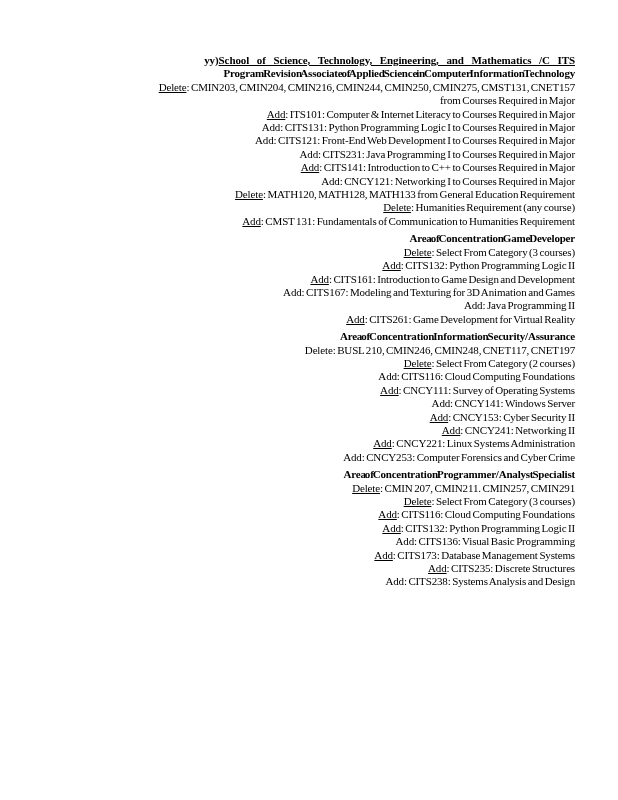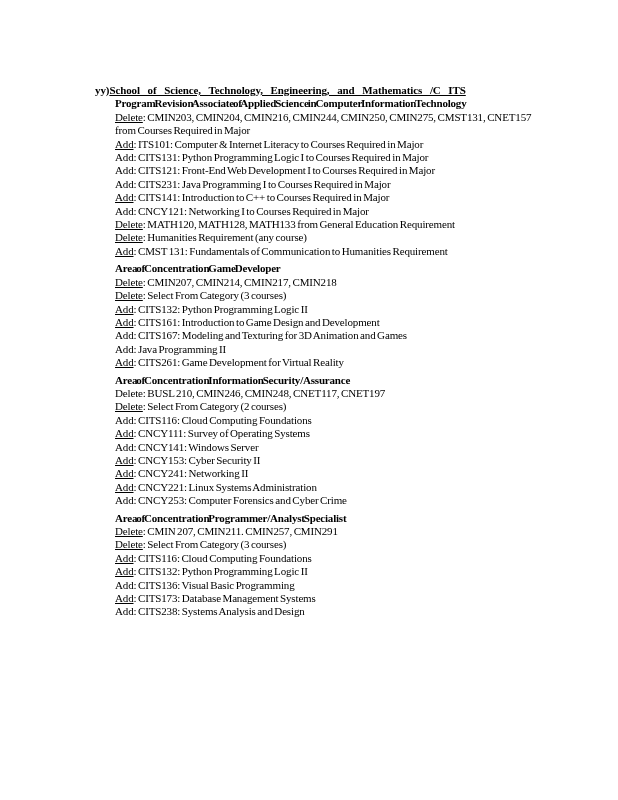--- a/index.html
+++ b/index.html
@@ -11,22 +11,23 @@
     width: 618px;
     height: 800px;
     position: relative;
     overflow: hidden;
     font-family: "Liberation Serif", serif;
     color: #000000;
   }
   .doc {
     position: absolute;
     left: 95px;
-    top: 84px;
+    top: 54px;
     width: 480px;
+    text-align: right;
   }
   .line {
     font-size: 11px;
     line-height: 13.4px;
     white-space: nowrap;
     letter-spacing: -0.15px;
     word-spacing: -1px;
   }
   .first-line {
     font-weight: bold;
@@ -69,21 +70,20 @@
         <div class="line">Add: CITS121: Front-End Web Development I to Courses Required in Major</div>
         <div class="line">Add: CITS231: Java Programming I to Courses Required in Major</div>
         <div class="line"><span class="u">Add</span>: CITS141: Introduction to C++ to Courses Required in Major</div>
         <div class="line">Add: CNCY121: Networking I to Courses Required in Major</div>
         <div class="line"><span class="u">Delete</span>: MATH120, MATH128, MATH133 from General Education Requirement</div>
         <div class="line"><span class="u">Delete</span>: Humanities Requirement (any course)</div>
         <div class="line"><span class="u">Add</span>: CMST 131: Fundamentals of Communication to Humanities Requirement</div>
       </div>
       <div class="section">
         <div class="line section-title">Area of Concentration Game Developer</div>
-        <div class="line"><span class="u">Delete</span>: CMIN207, CMIN214, CMIN217, CMIN218</div>
         <div class="line"><span class="u">Delete</span>: Select From Category (3 courses)</div>
         <div class="line"><span class="u">Add</span>: CITS132: Python Programming Logic II</div>
         <div class="line"><span class="u">Add</span>: CITS161: Introduction to Game Design and Development</div>
         <div class="line">Add: CITS167: Modeling and Texturing for 3D Animation and Games</div>
         <div class="line">Add: Java Programming II</div>
         <div class="line"><span class="u">Add</span>: CITS261: Game Development for Virtual Reality</div>
       </div>
       <div class="section">
         <div class="line section-title">Area of Concentration Information Security/Assurance</div>
         <div class="line">Delete: BUSL 210, CMIN246, CMIN248, CNET117, CNET197</div>
@@ -97,16 +97,17 @@
         <div class="line">Add: CNCY253: Computer Forensics and Cyber Crime</div>
       </div>
       <div class="section">
         <div class="line section-title">Area of Concentration Programmer/Analyst Specialist</div>
         <div class="line"><span class="u">Delete</span>: CMIN 207, CMIN211. CMIN257, CMIN291</div>
         <div class="line"><span class="u">Delete</span>: Select From Category (3 courses)</div>
         <div class="line"><span class="u">Add</span>: CITS116: Cloud Computing Foundations</div>
         <div class="line"><span class="u">Add</span>: CITS132: Python Programming Logic II</div>
         <div class="line">Add: CITS136: Visual Basic Programming</div>
         <div class="line"><span class="u">Add</span>: CITS173: Database Management Systems</div>
+        <div class="line"><span class="u">Add</span>: CITS235: Discrete Structures</div>
         <div class="line">Add: CITS238: Systems Analysis and Design</div>
       </div>
     </div>
 </div>
 
 </body></html>

